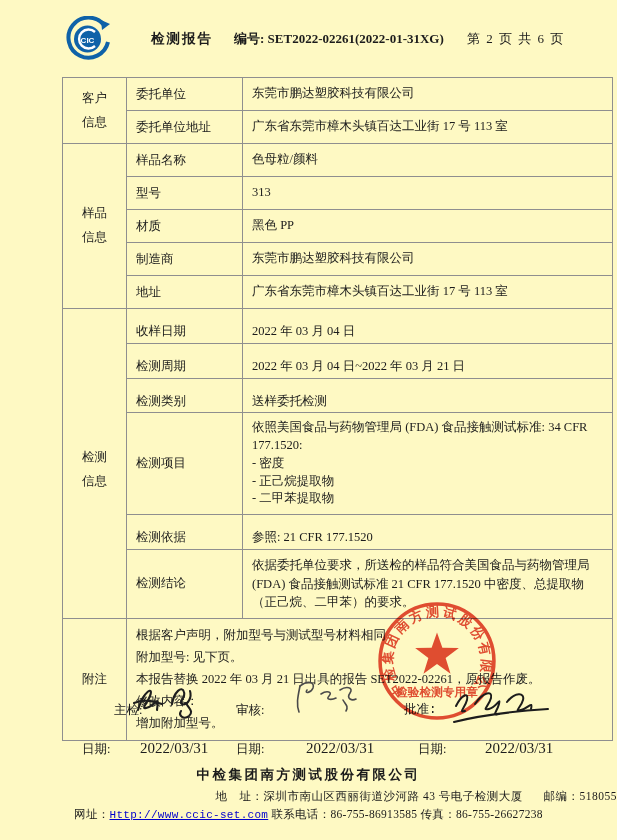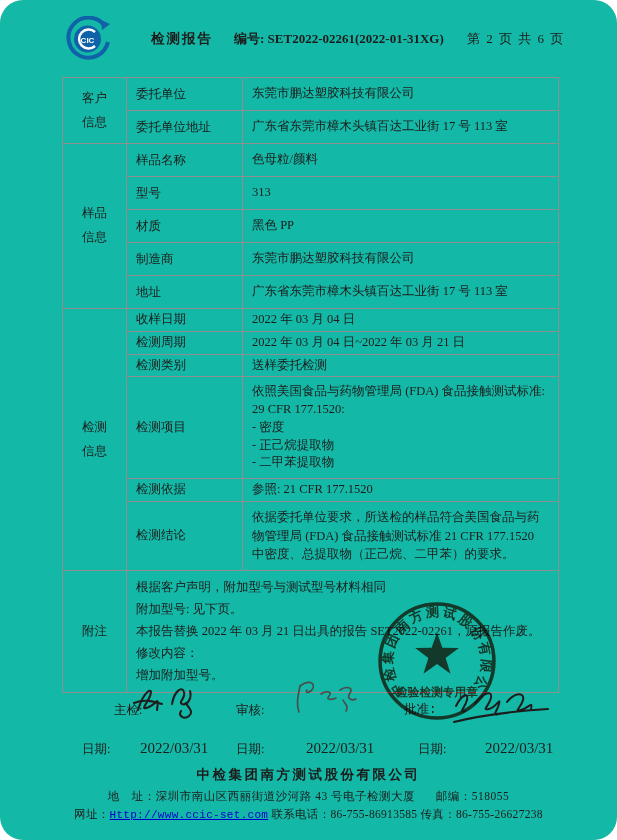--- a/index.html
+++ b/index.html
@@ -1,52 +1,52 @@
 <!DOCTYPE html>
 <html><head>
 <meta charset="utf-8">
 <style>
   html,body{margin:0;padding:0;background:#ffffff;}
   body{width:617px;height:840px;overflow:hidden;
        font-family:"Liberation Serif","DejaVu Serif",serif;color:#1c1c1c;}
-  .page{position:relative;width:617px;height:840px;background:#14b8a6;border-radius:23px;}
+  .page{position:relative;width:617px;height:840px;background:#fef9c3;}
 
   
   .logo{position:absolute;left:64px;top:16px;width:48px;height:46px;}
   .doc-title{position:absolute;left:151px;top:30px;font-size:13.5px;font-weight:bold;letter-spacing:2px;}
   .report-no{position:absolute;left:234px;top:30px;font-size:13px;font-weight:bold;}
   .page-no{position:absolute;left:467px;top:30px;font-size:13px;font-weight:normal;letter-spacing:1.5px;white-space:nowrap;}
 
   
-  table.info{position:absolute;left:62px;top:77px;width:497px;border-collapse:collapse;
+  table.info{position:absolute;left:62px;top:77px;width:551px;border-collapse:collapse;
              font-size:12.5px;table-layout:fixed;}
   table.info td{border:1px solid #8f8f8f;padding:6px 9px;vertical-align:middle;
                 word-break:break-word;}
   td.sec{width:45px;text-align:center;white-space:pre-line;padding:4px 2px;line-height:1.9;}
   td.lbl{width:97px;}
   td.val{white-space:pre-line;line-height:1.42;}
   tr.h33 td{height:20px;}
-  tr.compact td{padding-top:2px;padding-bottom:2px;}
+  tr.compact td{padding-top:14px;padding-bottom:2px;}
   td.conclusion{line-height:1.5;padding-top:4px;padding-bottom:4px;}
   td.note{white-space:pre-line;line-height:1.75;padding:7px 12px;}
 
   
   .sig-label,.date-label{position:absolute;font-size:12.5px;z-index:2;}
   .date-value{position:absolute;font-size:15px;z-index:2;}
   .sig{position:absolute;z-index:6;}
   .sig path{fill:none;stroke-linecap:round;stroke-linejoin:round;}
 
   
   .stamp{position:absolute;left:376px;top:600px;width:122px;height:122px;z-index:5;
          opacity:.9;mix-blend-mode:multiply;}
 
   
   .footer{position:absolute;left:0;top:766px;width:617px;text-align:center;z-index:1;}
   .company{font-size:13.5px;font-weight:bold;letter-spacing:2.5px;}
-  .addr{font-size:11.5px;margin-top:5px;letter-spacing:.5px;}
+  .addr{font-size:11.5px;margin-top:5px;letter-spacing:.5px;text-align:right;}
   .web{font-size:11.5px;margin-top:3px;letter-spacing:.3px;}
   .link{color:#0000cc;text-decoration:underline;
         font-family:"Liberation Mono","DejaVu Sans Mono",monospace;font-size:11px;}
 </style>
 </head>
 <body>
 
 <div class="page">
 
   <svg class="logo" viewBox="0 0 48 46">
@@ -110,21 +110,21 @@
     <tr class="compact">
       <td class="lbl">检测周期</td>
       <td class="val">2022 年 03 月 04 日~2022 年 03 月 21 日</td>
     </tr>
     <tr class="compact">
       <td class="lbl">检测类别</td>
       <td class="val">送样委托检测</td>
     </tr>
     <tr>
       <td class="lbl">检测项目</td>
-      <td class="val">依照美国食品与药物管理局 (FDA) 食品接触测试标准: 29 CFR 177.1520:
+      <td class="val">依照美国食品与药物管理局 (FDA) 食品接触测试标准: 34 CFR 177.1520:
 - 密度
 - 正己烷提取物
 - 二甲苯提取物</td>
     </tr>
     <tr class="compact">
       <td class="lbl">检测依据</td>
       <td class="val">参照: 21 CFR 177.1520</td>
     </tr>
     <tr>
       <td class="lbl">检测结论</td>

